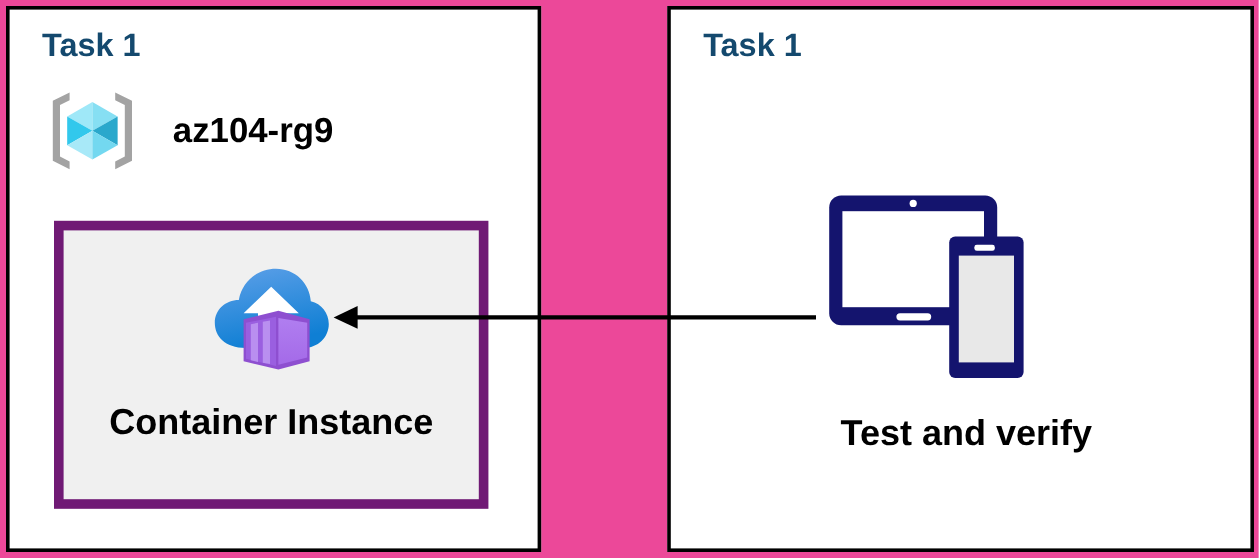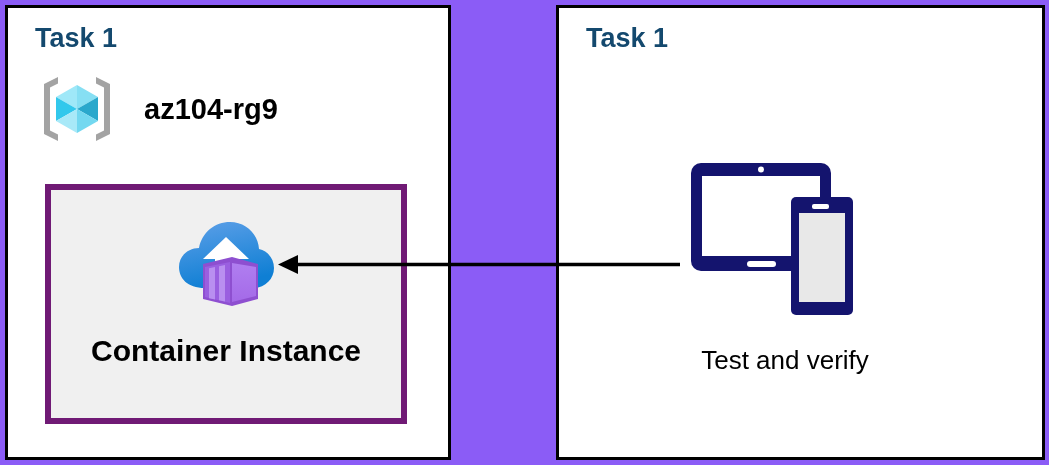--- a/index.html
+++ b/index.html
@@ -7,21 +7,21 @@
     padding: 0;
     background: #ffffff;
   }
   body {
     font-family: "Liberation Sans", sans-serif;
   }
   #canvas {
     position: relative;
     width: 1049px;
     height: 465px;
-    background: #8b5cf6;
+    background: #ec4899;
     overflow: hidden;
   }
 
   
   .panel {
     position: absolute;
     box-sizing: border-box;
     border: 3px solid #000000;
     background: #ffffff;
   }
@@ -71,21 +71,21 @@
 
   
   #container-instance-card {
     position: absolute;
     box-sizing: border-box;
     left: 37px;
     top: 176px;
     width: 362px;
     height: 240px;
     background: #f0f0f0;
-    border: 6px solid #701a75;
+    border: 8px solid #701a75;
   }
   #container-instance-icon {
     position: absolute;
     left: 50%;
     top: 20px;
     transform: translateX(-50%);
     width: 106px;
     height: 106px;
     display: block;
   }
@@ -109,23 +109,23 @@
     width: 250px;
   }
   #test-verify-icon {
     display: block;
     margin: 0 auto;
     width: 200px;
     height: 185px;
   }
   #test-verify-label {
     margin-top: 5px;
-    text-align: center;
-    font-size: 26px;
-    font-weight: normal;
+    text-align: right;
+    font-size: 30px;
+    font-weight: bold;
     color: #000000;
     white-space: nowrap;
   }
 
   
   #flow-arrow {
     position: absolute;
     left: 272px;
     top: 248px;
     width: 410px;

